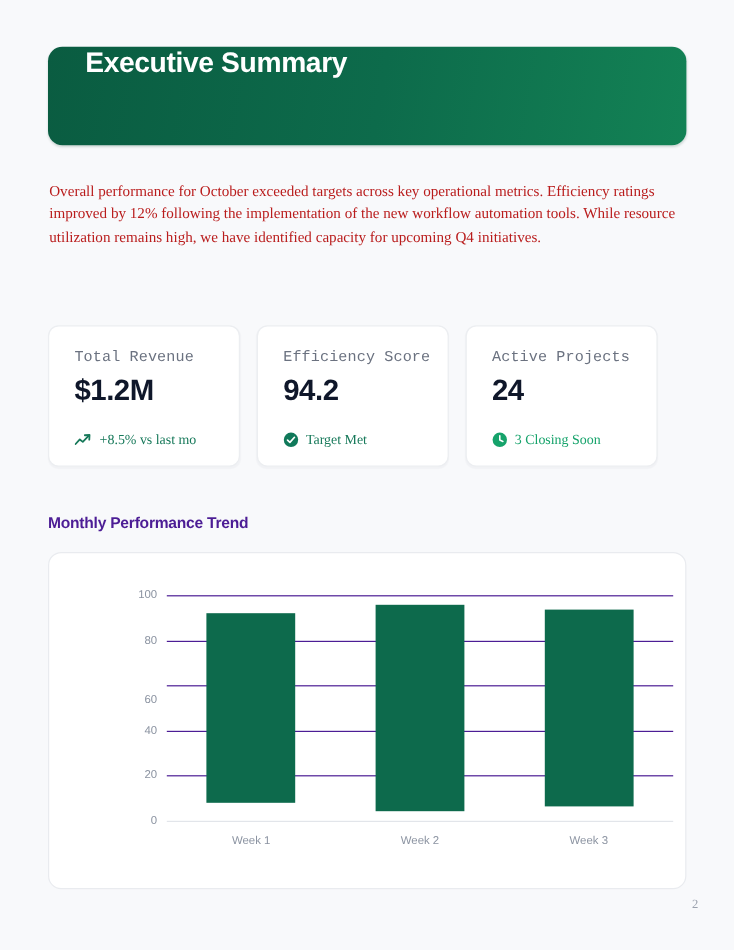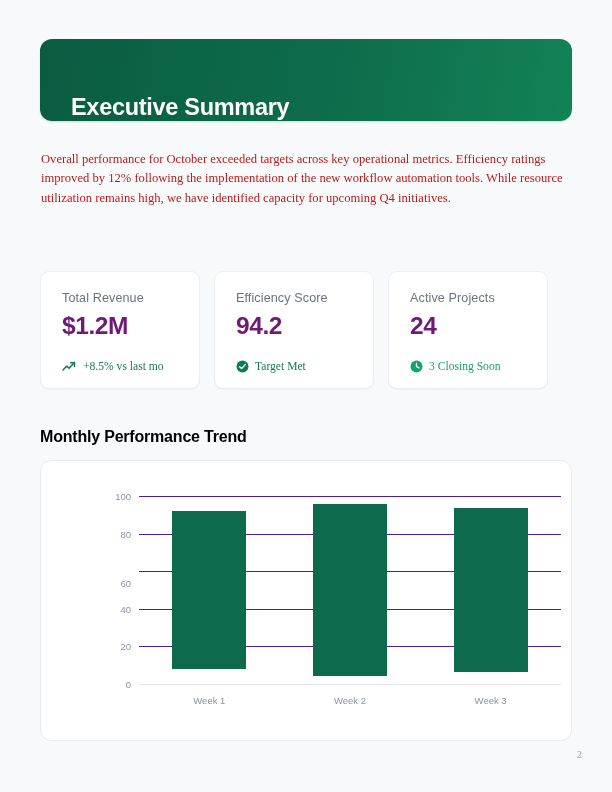--- a/index.html
+++ b/index.html
@@ -25,21 +25,21 @@
   .header-banner {
     position: absolute;
     left: 40px;
     top: 39px;
     width: 532px;
     height: 82px;
     border-radius: 12px;
     background: linear-gradient(100deg, #0a5c41 0%, #0d6b4b 52%, #138255 100%);
     box-shadow: 0 1px 2px rgba(10, 60, 40, 0.18);
     display: flex;
-    align-items: flex-end;
+    align-items: flex-start;
   }
   .header-title {
     color: #ffffff;
     font-size: 23.5px;
     font-weight: bold;
     letter-spacing: -0.3px;
     margin-left: 31px;
     font-family: "Liberation Sans", sans-serif;
   }
 
@@ -70,30 +70,30 @@
     height: 118px;
     box-sizing: border-box;
     background: #ffffff;
     border: 1px solid #eceef1;
     border-radius: 9px;
     padding: 19px 0 0 21px;
     box-shadow: 0 1px 1px rgba(20, 30, 50, 0.03);
     position: relative;
   }
   .stat-label {
-    font-family: Liberation Sans, sans-serif;
+    font-family: Liberation Mono, monospace;
     font-size: 12.6px;
     color: #6b7280;
     letter-spacing: 0.1px;
   }
   .stat-value {
     font-family: "Liberation Sans", sans-serif;
     font-size: 24.5px;
     font-weight: bold;
-    color: #701a75;
+    color: #0f172a;
     letter-spacing: -0.4px;
     margin-top: 9px;
     line-height: 1;
   }
   .stat-foot {
     position: absolute;
     left: 21px;
     bottom: 15px;
     display: flex;
     align-items: center;
@@ -106,23 +106,23 @@
     color: #17795a;
   }
   .stat-foot-text.green-bright { color: #16a36b; }
   .foot-icon { display: block; line-height: 0; }
 
   
   .chart-heading {
     position: absolute;
     left: 40px;
     top: 428px;
-    font-size: 16px;
+    font-size: 13px;
     font-weight: bold;
-    color: #000000;
+    color: #4c1d95;
     letter-spacing: -0.2px;
   }
   .chart-card {
     position: absolute;
     left: 40px;
     top: 460px;
     width: 532px;
     height: 281px;
     box-sizing: border-box;
     background: #ffffff;

